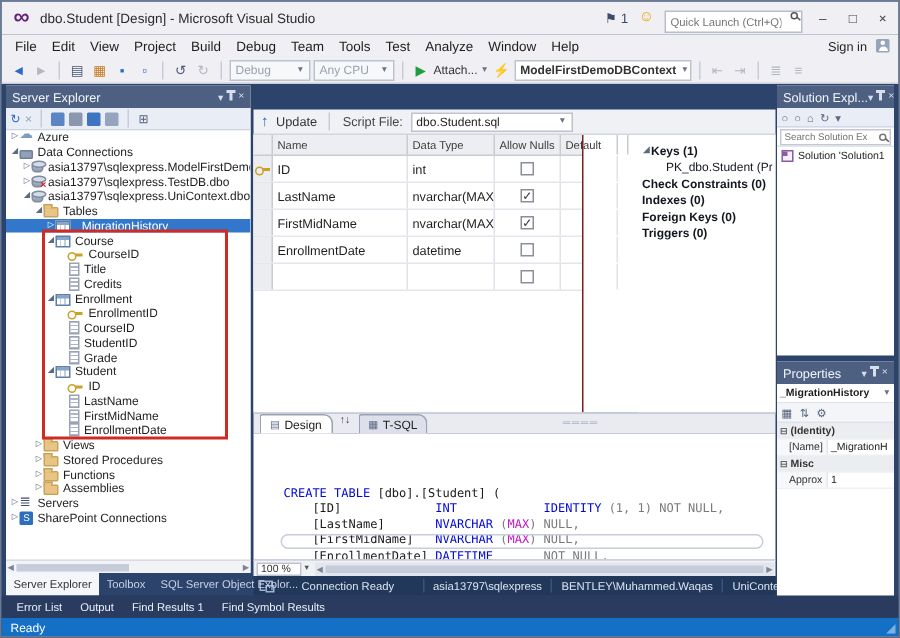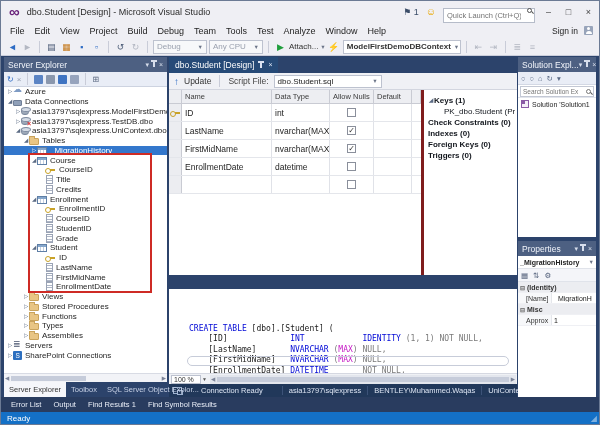--- a/index.html
+++ b/index.html
@@ -80,21 +80,21 @@
 
   
   #document{position:absolute;left:168px;top:56px;width:348px;height:340px}
   .doc-tab{position:absolute;left:0;top:0;height:16px;background:#264A77;color:#fff;font-size:8.5px;display:flex;align-items:center;padding:0 6px;gap:6px;white-space:nowrap}
   .doc-tab .ti{font-size:7px;color:#D9E2F2;line-height:10px}
   .update-bar{position:absolute;top:16px;left:0;right:0;height:17px;background:#F0F1F5;border-bottom:1px solid #D3D6DF;display:flex;align-items:center;font-size:8.5px;color:#333;padding:0 5px;gap:5px}
   .upd-arrow{color:#2D6BC4;font-weight:bold;font-size:10px}
   .sfile-combo{width:108px;height:13px;background:#fff;border:1px solid #BDC2CF;font-size:8px;display:flex;align-items:center;padding:0 3px;color:#222}
   .sfile-combo .arr{margin-left:auto;font-size:5.5px;color:#6B7488}
   .designer{position:absolute;top:33px;left:0;right:0;height:185px;background:#fff}
-  .grid{position:absolute;left:0;top:0;width:255px;height:100%;border-right:3px solid #7f1d1d;background:#fff}
+  .grid{position:absolute;left:0;top:0;width:220px;height:100%;border-right:1px solid #7f1d1d;background:#fff}
   .grid-header{display:flex;height:14px;border-bottom:1px solid #C9CBD3;background:#EDEEF2;font-size:7.5px;color:#3C3C3C}
   .gh{padding:2px 3px;border-right:1px solid #C9CBD3;white-space:nowrap;overflow:hidden}
   .w-sel{width:13px;flex:none}.w-name{width:90px;flex:none}.w-type{width:58px;flex:none}.w-nulls{width:44px;flex:none}.w-def{width:38px;flex:none}.w-fill{flex:1}
   .grid-row{display:flex;height:18px;font-size:8.5px;color:#1E1E1E;border-bottom:1px solid #E4E6EB}
   .gc{padding:0 3px;border-right:1px solid #E0E2E8;display:flex;align-items:center;overflow:hidden;white-space:nowrap}
   .gc.sel-cell{background:#ECEDF1;border-right:1px solid #C9CBD3;justify-content:center;padding:0}
   .checkbox{width:9px;height:9px;border:1px solid #8A8F9B;background:#fff;margin:0 auto;font-size:8px;line-height:8px;text-align:center;color:#333}
   .keys-panel{position:absolute;left:256px;top:0;right:0;height:100%;background:#fff;padding:5px 2px 0 3px;font-size:8px;color:#12161D}
   .key-row{height:11px;display:flex;align-items:center;white-space:nowrap;overflow:hidden}
   .key-row.bold{font-weight:bold}
@@ -390,26 +390,20 @@
         <div class="tree-row">
           <span style="width: 19px; flex: 0 0 auto;"></span>
           <span class="exp">▷</span>
           <span class="ic ic-folder"></span>
           <span class="tlabel">Functions</span>
         </div>
         <div class="tree-row">
           <span style="width: 19px; flex: 0 0 auto;"></span>
           <span class="exp">▷</span>
           <span class="ic ic-folder"></span>
-          <span class="tlabel">Types</span>
-        </div>
-        <div class="tree-row">
-          <span style="width: 19px; flex: 0 0 auto;"></span>
-          <span class="exp">▷</span>
-          <span class="ic ic-folder"></span>
           <span class="tlabel">Assemblies</span>
         </div>
         <div class="tree-row">
           <span style="width: 3px; flex: 0 0 auto;"></span>
           <span class="exp">▷</span>
           <span class="ic ic-servers"></span>
           <span class="tlabel">Servers</span>
         </div>
         <div class="tree-row">
           <span style="width: 3px; flex: 0 0 auto;"></span>
@@ -420,25 +414,20 @@
       </div>
     <div class="se-hscroll">
       <span>◀</span>
       <span class="h-thumb"></span>
       <span class="h-rest"></span>
       <span>▶</span>
     </div>
   </div>
 
   <div id="document">
-    <div class="doc-tab">
-      <span>dbo.Student [Design]</span>
-      <span class="ti pin" style="color:#D9E2F2"></span>
-      <span class="ti">×</span>
-    </div>
 
     <div class="update-bar">
       <span class="upd-arrow">↑</span>
       <span>Update</span>
       <span class="tsep"></span>
       <span style="color:#444">Script File:</span>
       <span class="sfile-combo">
         <span>dbo.Student.sql</span>
         <span class="arr">▼</span>
       </span>
@@ -525,20 +514,32 @@
           </div>
           <div class="key-row bold">
             <span>Foreign Keys (0)</span>
           </div>
           <div class="key-row bold">
             <span>Triggers (0)</span>
           </div>
         </div>
     </div>
 
+    <div class="design-tabs">
+      <span class="dtab active">
+        <span class="dti">▤</span>
+        <span>Design</span>
+      </span>
+      <span class="sort-btn">↑↓</span>
+      <span class="dtab">
+        <span class="dti">▦</span>
+        <span>T-SQL</span>
+      </span>
+      <span class="grip">════</span>
+    </div>
 
     <div class="sql-editor" id="sql-editor">
       <div class="sql-empty-box"></div>
     <div class="sql-line"><span class="k">CREATE TABLE</span><span class="p"> [dbo].[Student] (</span></div><div class="sql-line"><span class="p">    [ID]             </span><span class="k">INT</span><span class="p">            </span><span class="k">IDENTITY</span><span class="g"> (1, 1) NOT NULL,</span></div><div class="sql-line"><span class="p">    [LastName]       </span><span class="k">NVARCHAR</span><span class="g"> (</span><span class="m">MAX</span><span class="g">) NULL,</span></div><div class="sql-line"><span class="p">    [FirstMidName]   </span><span class="k">NVARCHAR</span><span class="g"> (</span><span class="m">MAX</span><span class="g">) NULL,</span></div><div class="sql-line"><span class="p">    [EnrollmentDate] </span><span class="k">DATETIME</span><span class="g">       NOT NULL,</span></div></div>
 
     <div class="editor-bottom">
       <span class="zoom-box">
           <span>100 %</span>
         </span>
       <span class="zoom-arr">▼</span>

